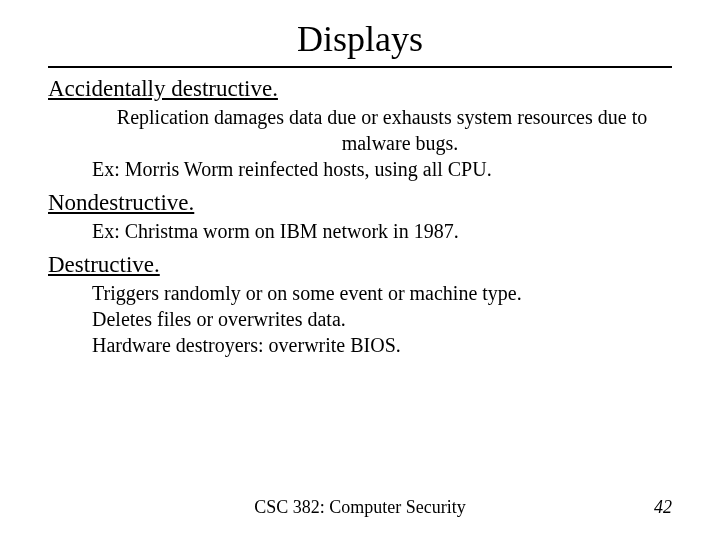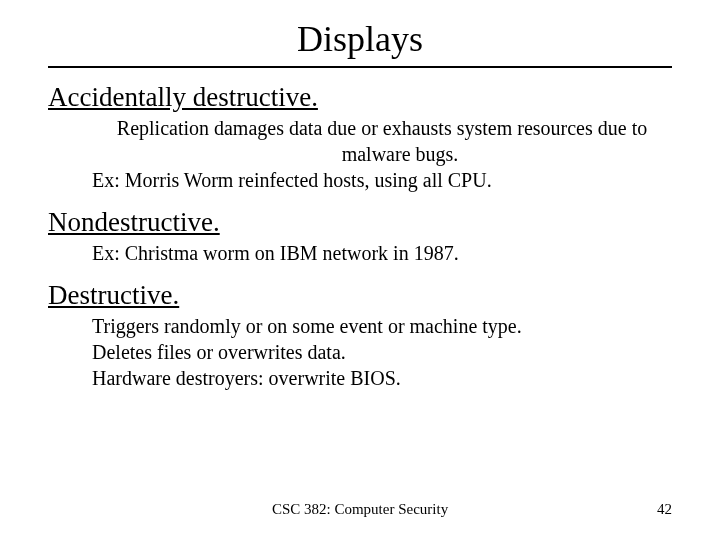--- a/index.html
+++ b/index.html
@@ -22,24 +22,24 @@
       text-align: center;
       margin-bottom: 2px;
       padding-bottom: 4px;
     }
     .title-rule {
       border: none;
       border-top: 2px solid #000000;
       margin: 0 0 6px 0;
     }
     .section-heading {
-      font-size: 27px;
+      font-size: 23px;
       font-weight: 400;
       text-decoration: underline;
-      margin-top: 14px;
+      margin-top: 8px;
       margin-bottom: 2px;
     }
     .body-block {
       margin-left: 44px;
       margin-bottom: 2px;
     }
     .body-line {
       font-size: 20px;
       line-height: 1.3;
     }
@@ -49,29 +49,30 @@
       text-align: center;
     }
     .footer {
       position: absolute;
       bottom: 22px;
       left: 0;
       width: 100%;
       padding: 0 48px;
       display: flex;
       justify-content: center;
-      font-size: 15px;
+      font-size: 18px;
     }
     .footer-center {
       position: absolute;
       left: 50%;
       transform: translateX(-50%);
     }
     .footer-right {
       margin-left: auto;
+      font-style: italic;
     }
   </style>
 </head>
 <body>
 
 <h1 class="slide-title">Displays</h1>
 <hr class="title-rule">
 
 <h2 class="section-heading">Accidentally destructive.</h2>
 <div class="body-block">

